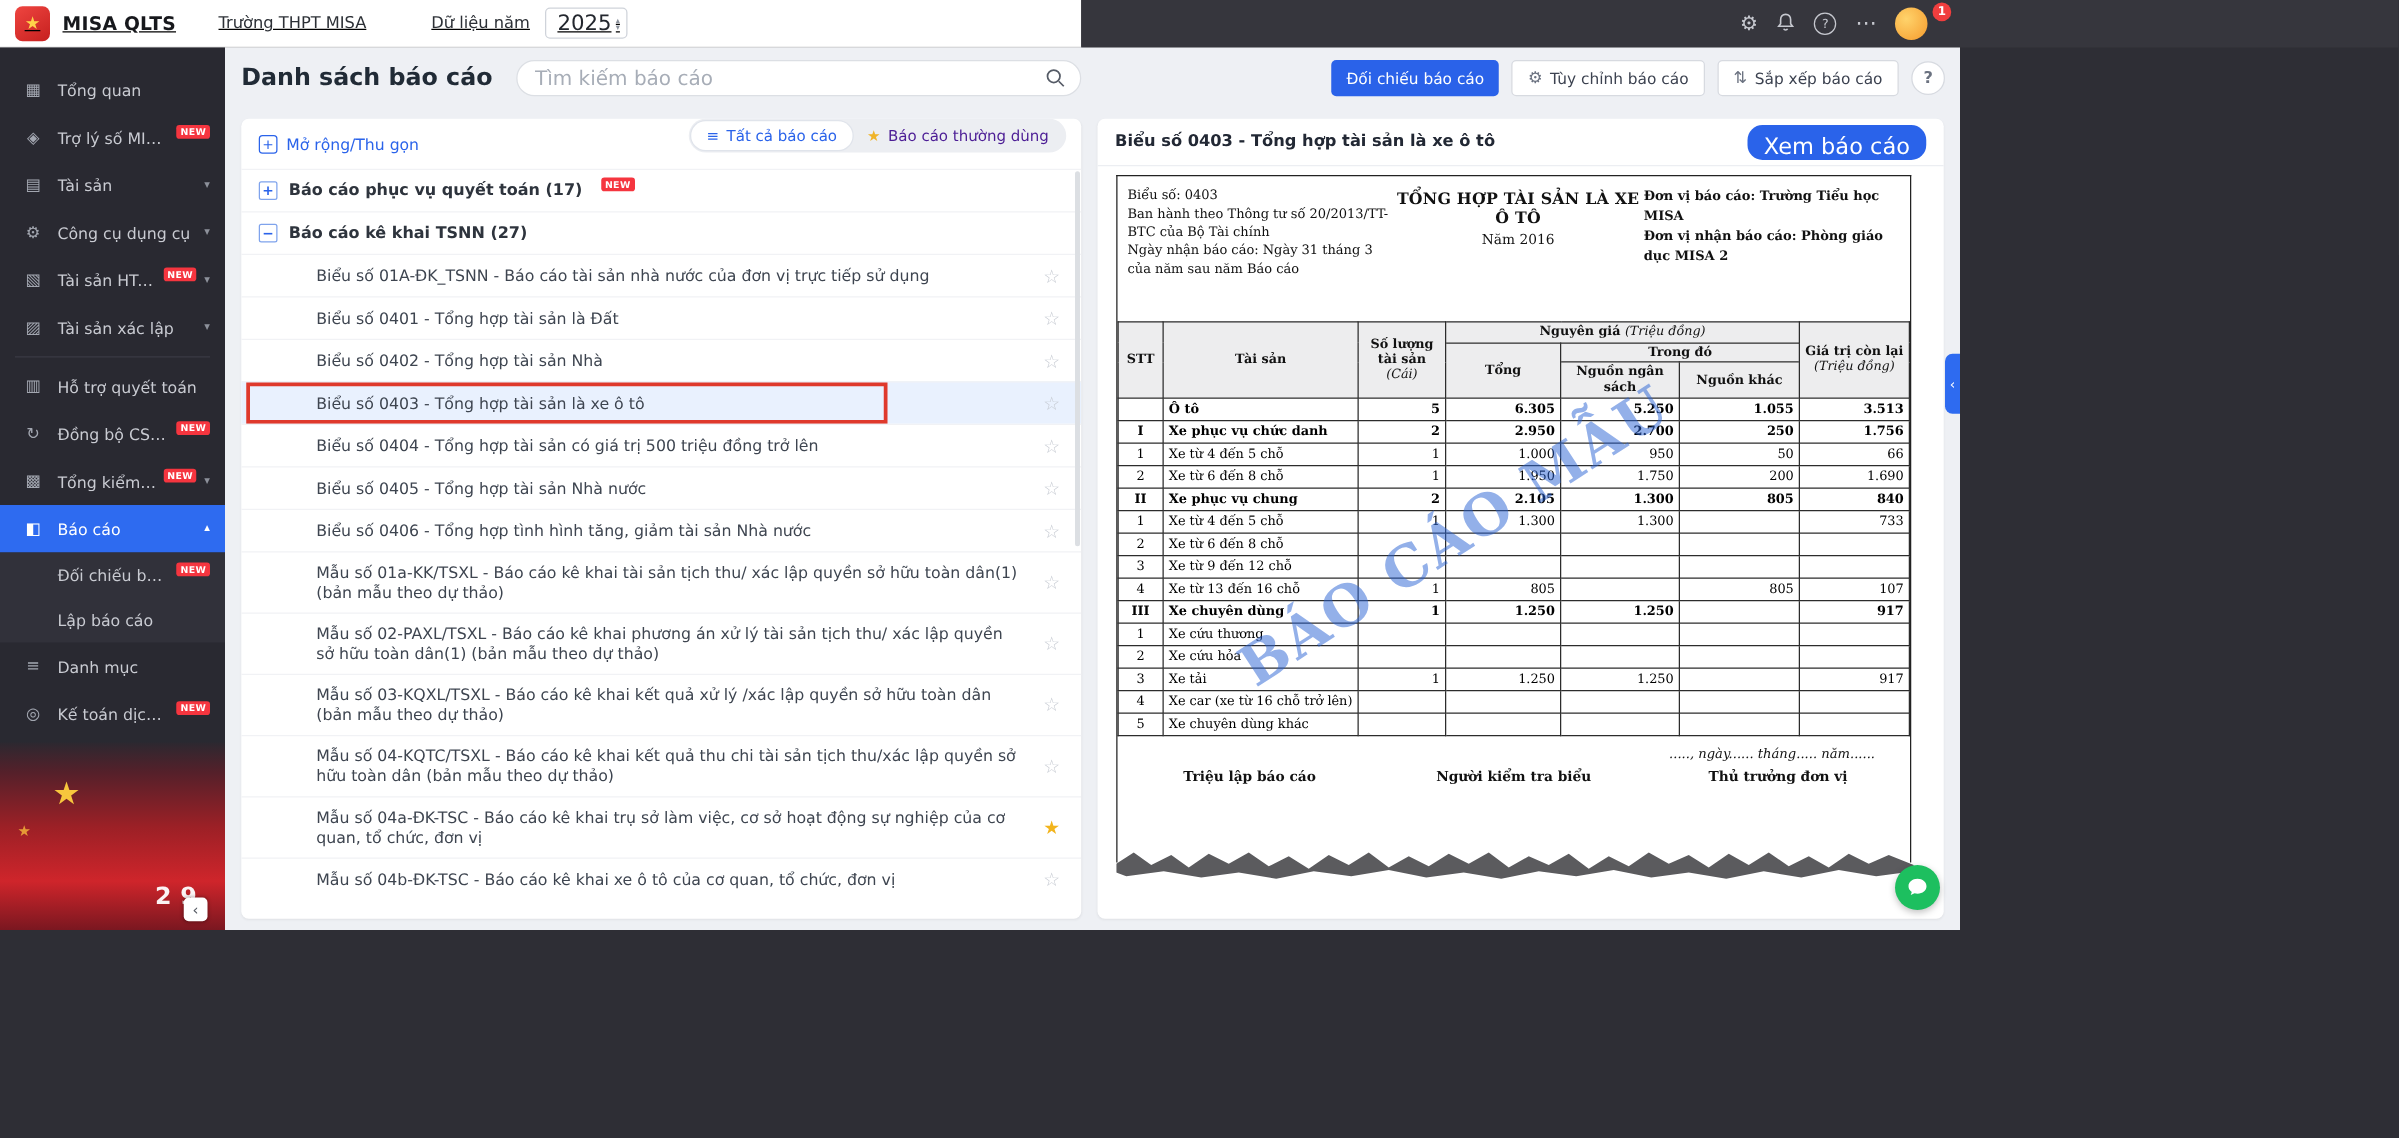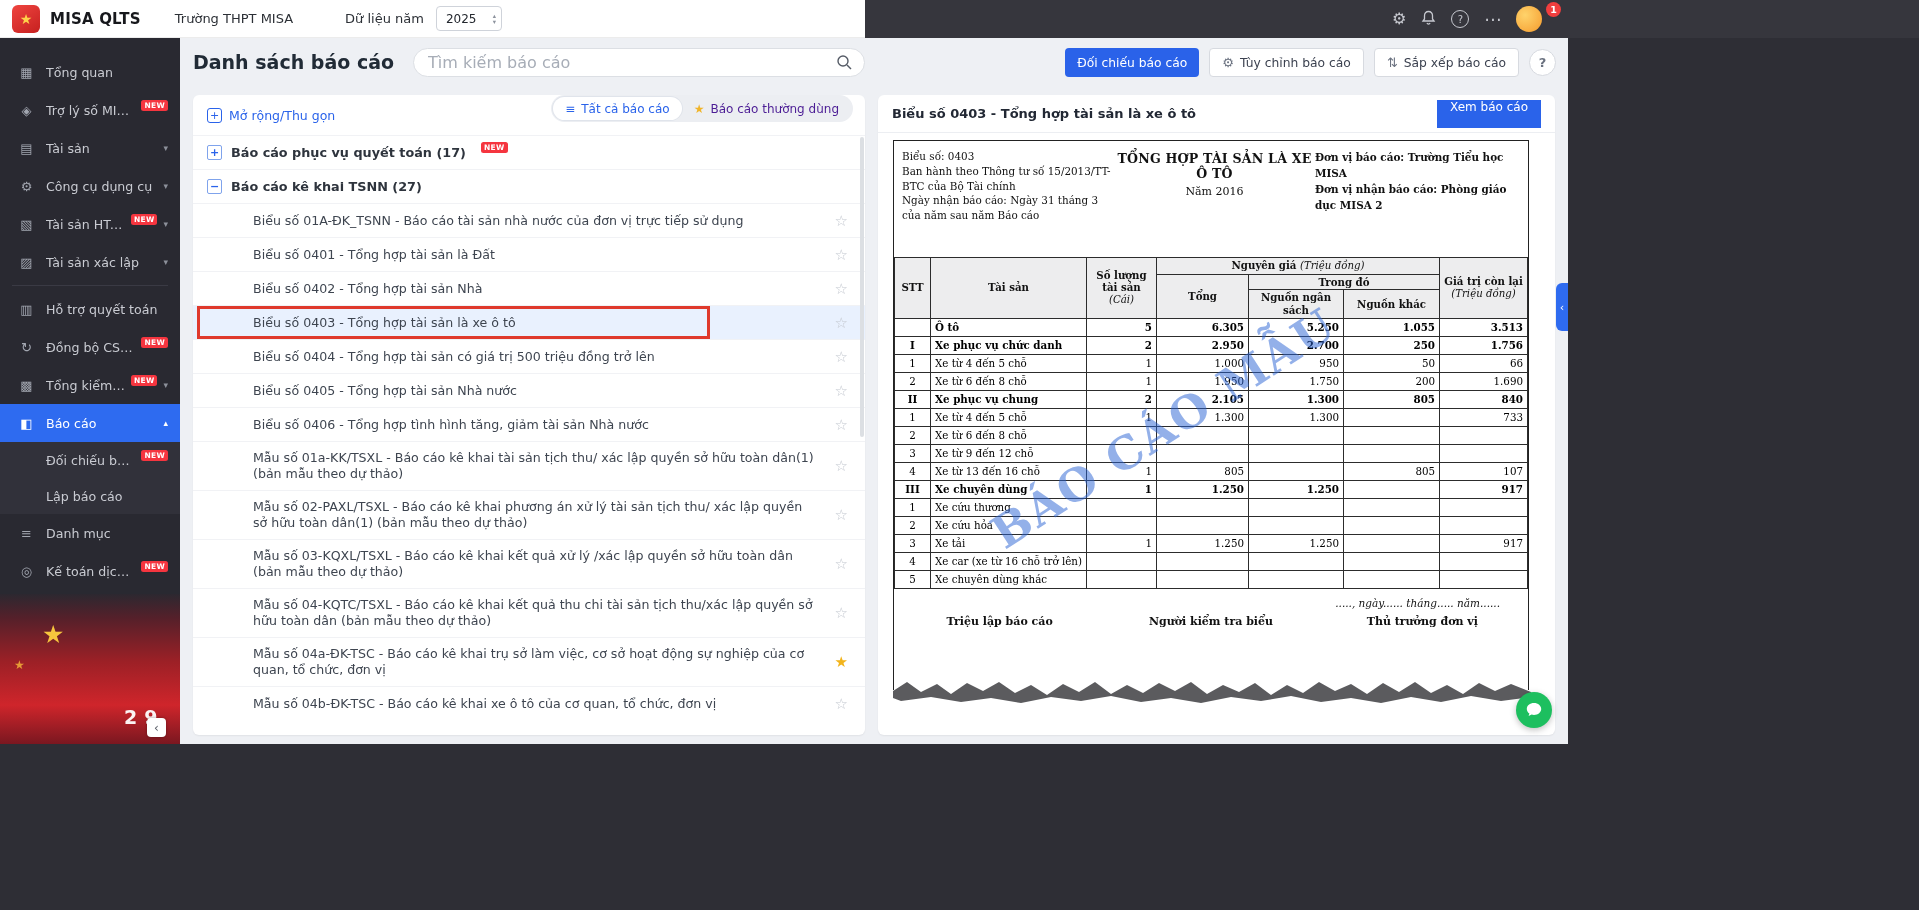--- a/index.html
+++ b/index.html
@@ -2,30 +2,30 @@
 <html><head>
 <meta charset="utf-8">
 <style>
   html,body{margin:0;padding:0;background:#2b2b31;}
   .canvas{position:relative;width:1919px;height:910px;overflow:hidden;background:#2e2e35;
           font-family:"DejaVu Sans","Liberation Sans",sans-serif;-webkit-font-smoothing:antialiased;}
   .abs{position:absolute;}
 
   
   .topbar-white{left:0;top:0;width:865px;height:38px;background:#ffffff;border-bottom:1px solid #ececec;
-                display:flex;align-items:center;padding-left:12px;box-sizing:border-box;}
+                display:flex;align-items:center;padding-left:12px;box-sizing:border-box;text-decoration:underline;}
   .logo{width:28px;height:28px;border-radius:6px;background:linear-gradient(145deg,#ef4540,#c6201f);
         display:flex;align-items:center;justify-content:center;flex:none;}
   .logo::before{content:"★";color:#ffd24a;font-size:14px;}
   .app-name{font-size:15px;font-weight:bold;color:#17181c;margin:0 34px 0 10px;letter-spacing:.2px;}
   .org-name{font-size:13px;color:#2c3036;margin-right:52px;}
   .year-label{font-size:13px;color:#2c3036;margin-right:12px;}
   .year-box{display:flex;align-items:center;justify-content:space-between;width:66px;height:25px;
             border:1px solid #cfd3da;border-radius:4px;padding:0 5px 0 9px;box-sizing:border-box;}
-  .year-val{font-size:12px;color:#23272e;}
+  .year-val{font-size:17px;color:#23272e;}
   .spin{display:flex;flex-direction:column;color:#8d939e;font-size:6.5px;line-height:6px;}
   .spin span::before{display:block;}
   .spin .up::before{content:"▴";}
   .spin .dn::before{content:"▾";}
 
   .topbar-dark{left:865px;top:0;width:1054px;height:38px;background:#36363d;}
   .top-icons{left:1392px;top:0;height:38px;display:flex;align-items:center;gap:15px;}
   .tico{color:#c6c8cf;font-size:15px;line-height:1;}
   .ico-gear::before{content:"⚙";font-size:16px;}
   .ico-more::before{content:"⋯";font-size:17px;}
@@ -127,22 +127,22 @@
   .report-row.sel{background:#e9f1fe;}
   .report-row.sel::after{content:"";position:absolute;left:4px;top:0;bottom:0;width:513px;border:3px solid #df392c;
                          box-sizing:border-box;pointer-events:none;}
   .scroll-thumb{position:absolute;right:1px;top:42px;width:4px;height:300px;background:#dcdfe3;border-radius:2px;}
 
   
   .right-card{left:698px;top:57px;width:677px;height:640px;background:#fff;border-radius:6px;overflow:hidden;
               box-shadow:0 1px 2px rgba(0,0,0,.06);}
   .preview-header{height:38px;display:flex;align-items:center;padding:0 14px;border-bottom:1px solid #eceef2;box-sizing:border-box;}
   .preview-title{font-size:13px;font-weight:bold;color:#222834;flex:1;}
-  .view-btn{background:#2a63ea;color:#fff;font-size:12px;height:28px;padding:0 13px;border-radius:0;
-            display:flex;align-items:flex-start;}
+  .view-btn{background:#2a63ea;color:#fff;font-size:18px;height:28px;padding:0 13px;border-radius:12px;
+            display:flex;align-items:flex-end;}
 
   .paper{position:absolute;left:15px;top:45px;width:636px;height:550px;border:1px solid #222;border-bottom:none;
          background:#fff;box-sizing:border-box;font-family:"DejaVu Serif","Liberation Serif",serif;color:#111;}
   .paper-head{display:flex;padding:8px 8px 0 8px;}
   .ph-left{width:212px;font-size:10.4px;line-height:1.42;}
   .ph-center{flex:1;text-align:center;padding-top:2px;}
   .ph-title{font-size:12.6px;font-weight:bold;letter-spacing:.2px;}
   .ph-year{font-size:11px;margin-top:4px;}
   .ph-right{width:205px;font-size:10.4px;font-weight:bold;line-height:1.55;}
 
@@ -408,21 +408,21 @@
         <div class="preview-title">Biểu số 0403 - Tổng hợp tài sản là xe ô tô</div>
         <div class="view-btn">
           <span>Xem báo cáo</span>
         </div>
       </div>
 
       <div class="paper">
         <div class="paper-head">
           <div class="ph-left">
             <div>Biểu số: 0403</div>
-            <div>Ban hành theo Thông tư số 15/2013/TT-BTC của Bộ Tài chính</div>
+            <div>Ban hành theo Thông tư số 20/2013/TT-BTC của Bộ Tài chính</div>
             <div>Ngày nhận báo cáo: Ngày 31 tháng 3 của năm sau năm Báo cáo</div>
           </div>
           <div class="ph-center">
             <div class="ph-title">TỔNG HỢP TÀI SẢN LÀ XE Ô TÔ</div>
             <div class="ph-year">Năm 2016</div>
           </div>
           <div class="ph-right">
             <div>Đơn vị báo cáo: Trường Tiểu học MISA</div>
             <div>Đơn vị nhận báo cáo: Phòng giáo dục MISA 2</div>
           </div>

